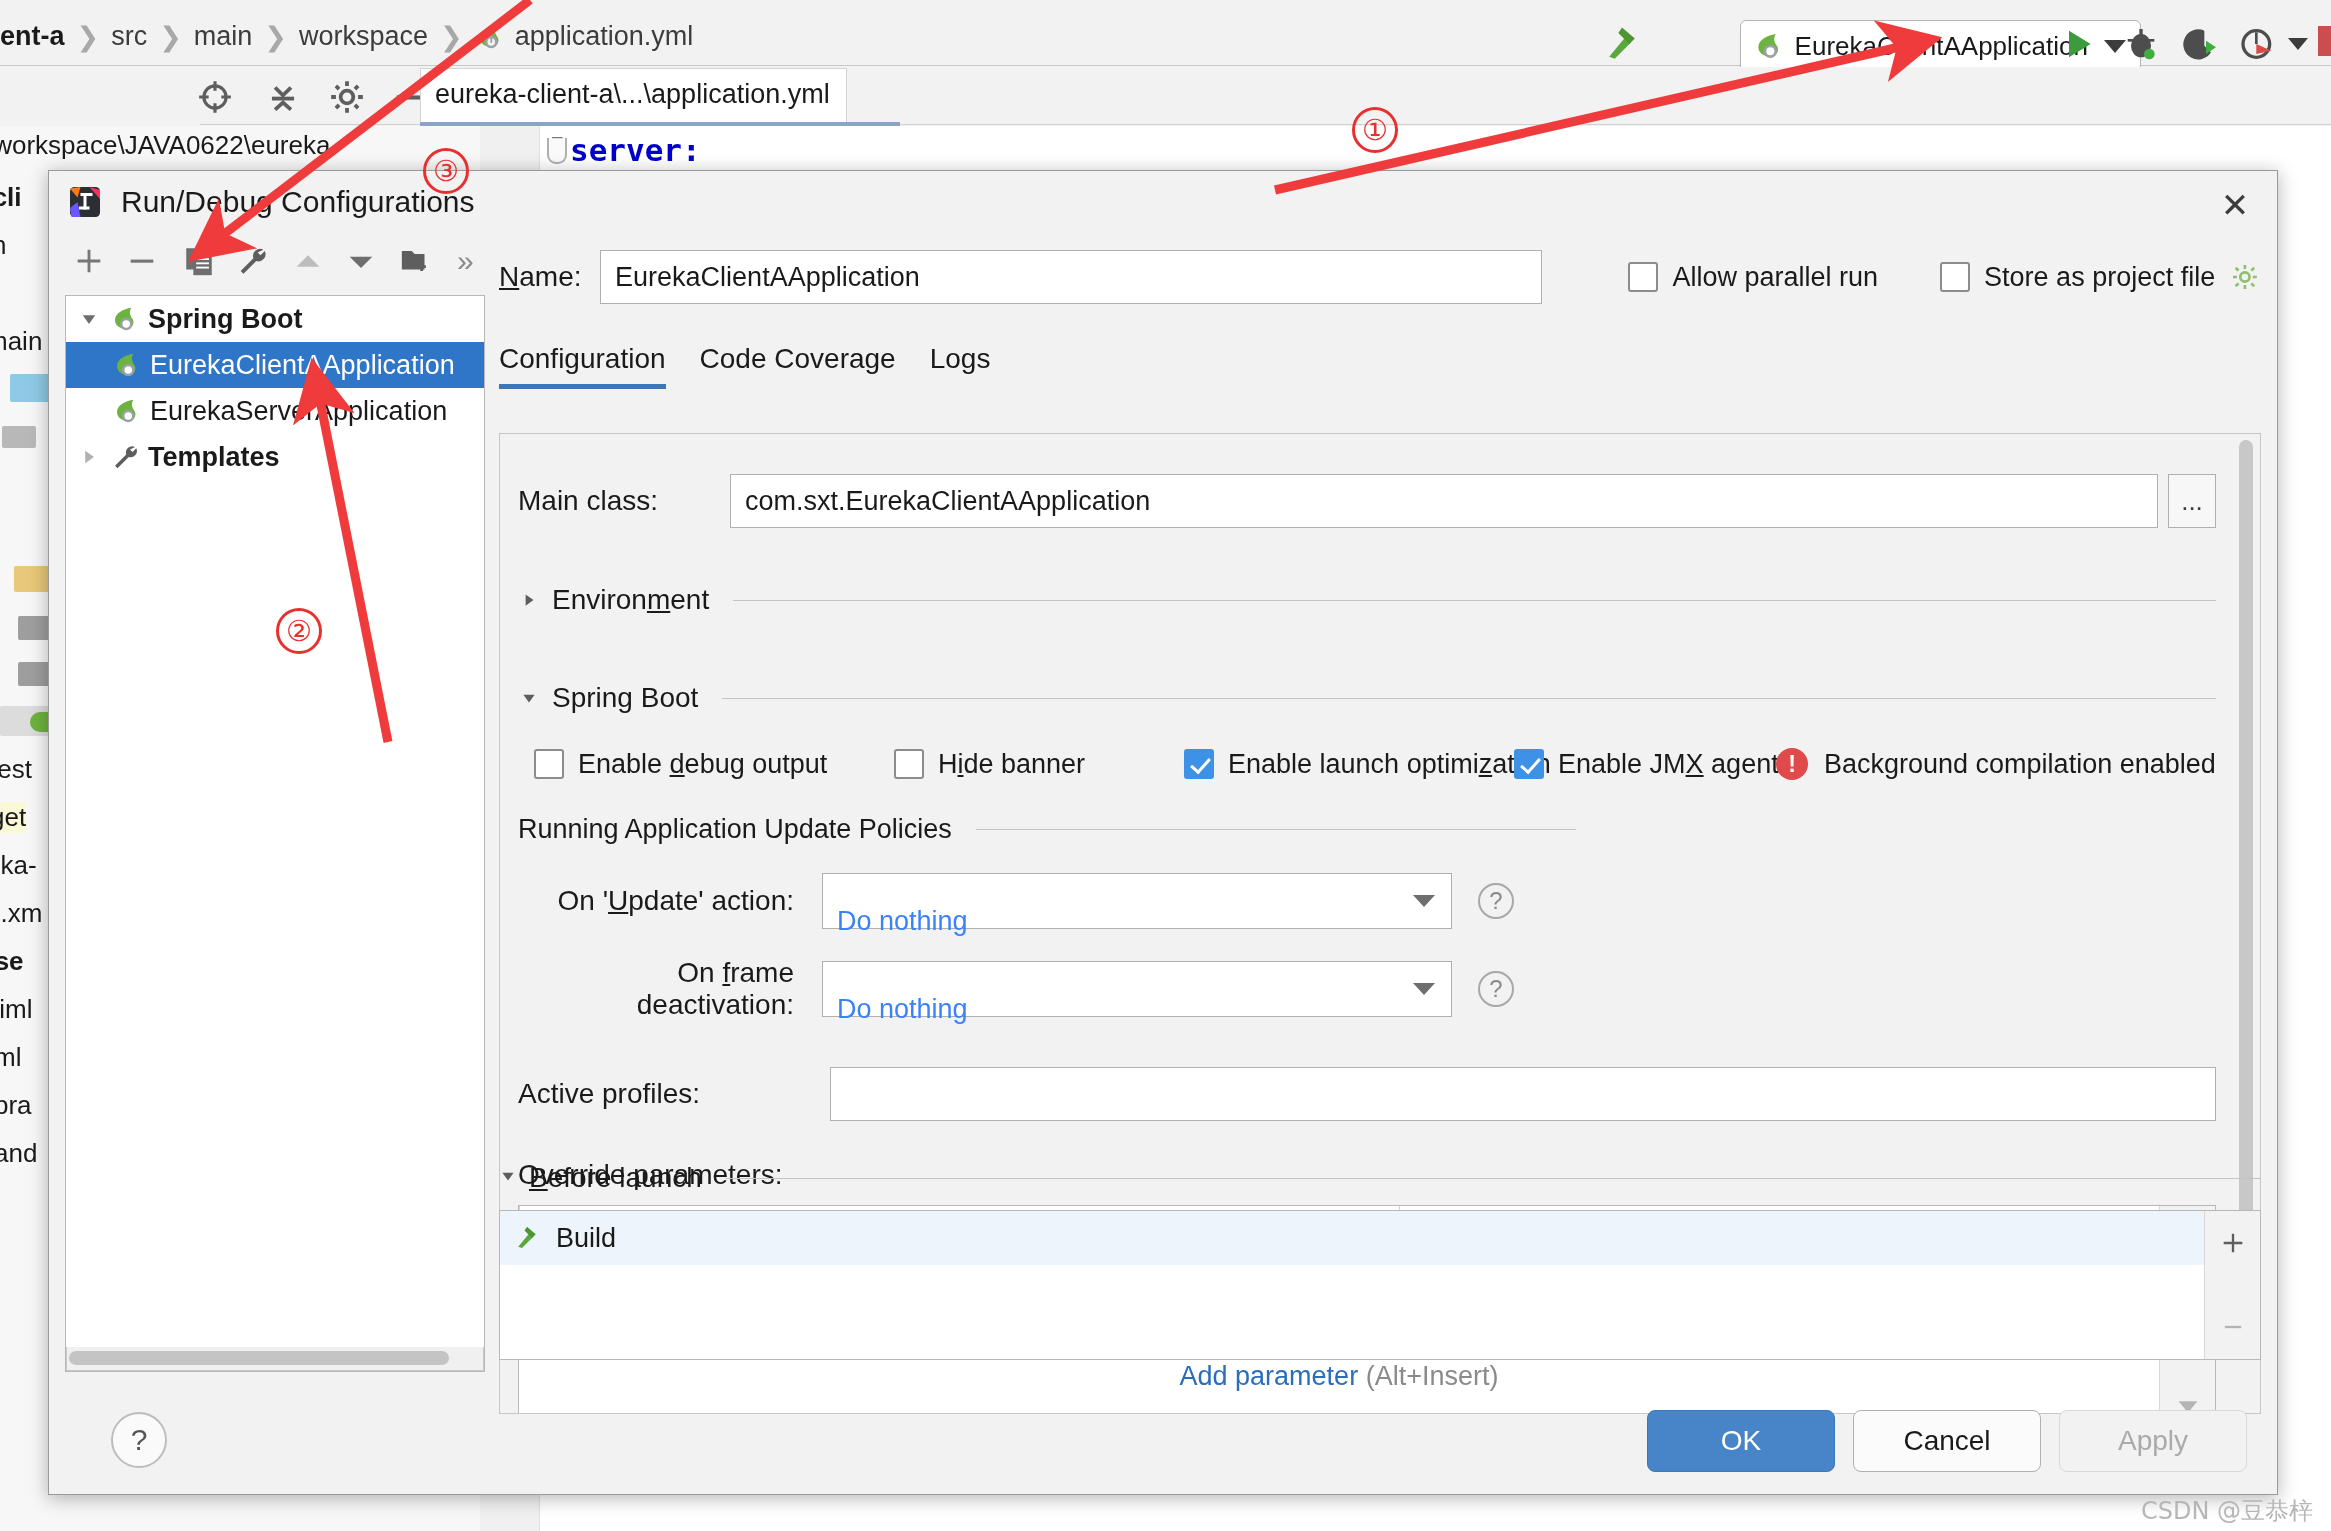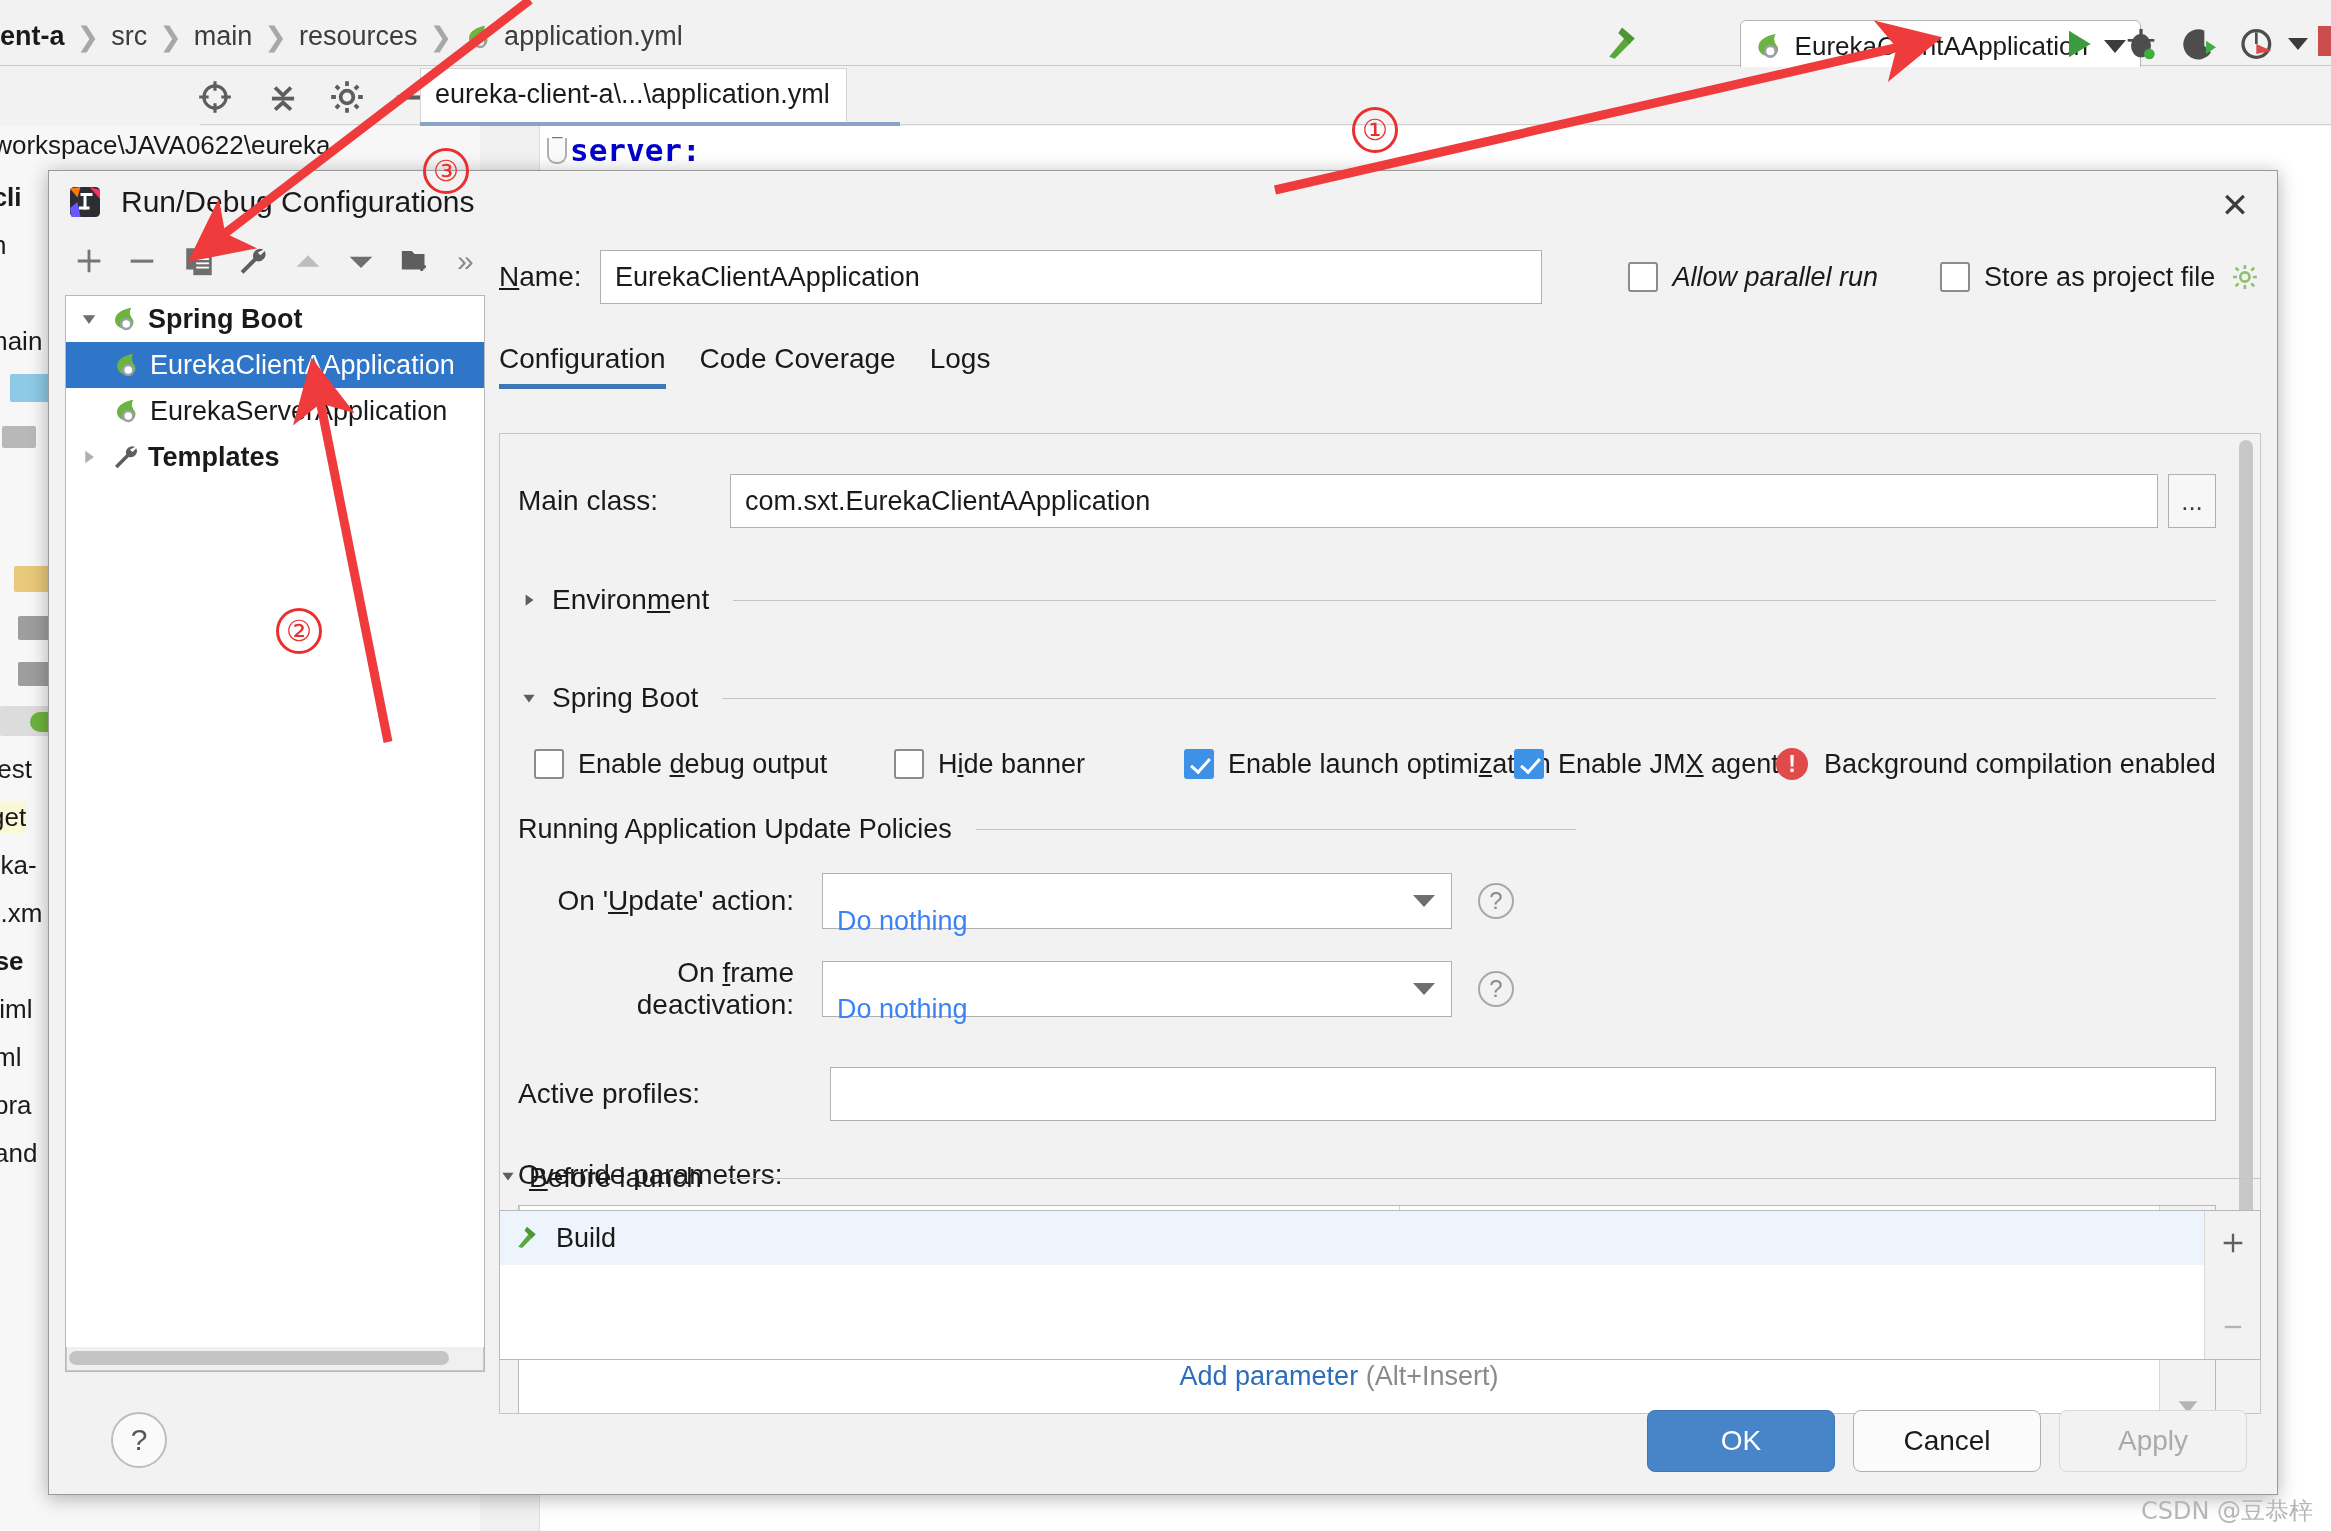--- a/index.html
+++ b/index.html
@@ -260,21 +260,21 @@
 
   <div class="ide-topline"></div>
 
   <div id="breadcrumb-bar">
     <span class="crumb bold" style="margin-left:-30px;">client-a</span>
     <span class="crumb-sep">❯</span>
     <span class="crumb">src</span>
     <span class="crumb-sep">❯</span>
     <span class="crumb">main</span>
     <span class="crumb-sep">❯</span>
-    <span class="crumb">resources</span>
+    <span class="crumb">workspace</span>
     <span class="crumb-sep">❯</span>
     <span style="display:flex;align-items:center;gap:10px;">
       <svg width="30" height="30" viewBox="0 0 24 24">
         <path d="M4 13c0-6 7-9 13-10-2 4-1 6 1 9 2 3 0 8-5 8-5 0-9-3-9-7z" fill="#6db33f"></path>
         <circle cx="13" cy="16" r="5" fill="#9aa0a6"></circle>
           <circle cx="13" cy="16" r="3" fill="#f2f2f2"></circle>
         <rect x="12.3" y="12.6" width="1.4" height="4" fill="#9aa0a6"></rect>
       </svg>
       <span class="crumb">application.yml</span>
     </span>
@@ -486,21 +486,21 @@
         <div class="thumb"></div>
       </div>
     </div>
   </div>
 
   <div id="right-col">
 
     <div id="name-row">
       <span id="name-label"><span class="u">N</span>ame:</span>
       <input id="name-input" type="text" value="EurekaClientAApplication" style="">
-      <span class="cbx-wrap" style="margin-left:86px;font-style:italic;">
+      <span class="cbx-wrap" style="margin-left:86px;">
         <span class="cbx"></span>
         <span class="cbx-label">Allow parallel run</span>
       </span>
       <span class="cbx-wrap" style="margin-left:62px;">
         <span class="cbx"></span>
         <span class="cbx-label">Store as project file</span>
       </span>
       <svg width="34" height="34" viewBox="0 0 24 24" style="margin-left:14px;">
         <circle cx="12" cy="12" r="3.5" fill="none" stroke="#8fbf6f" stroke-width="2"></circle>
         <path d="M12 3v3M12 18v3M3 12h3M18 12h3M5 5l2.2 2.2M16.8 16.8L19 19M19 5l-2.2 2.2M7.2 16.8L5 19" stroke="#8fbf6f" stroke-width="2"></path>

